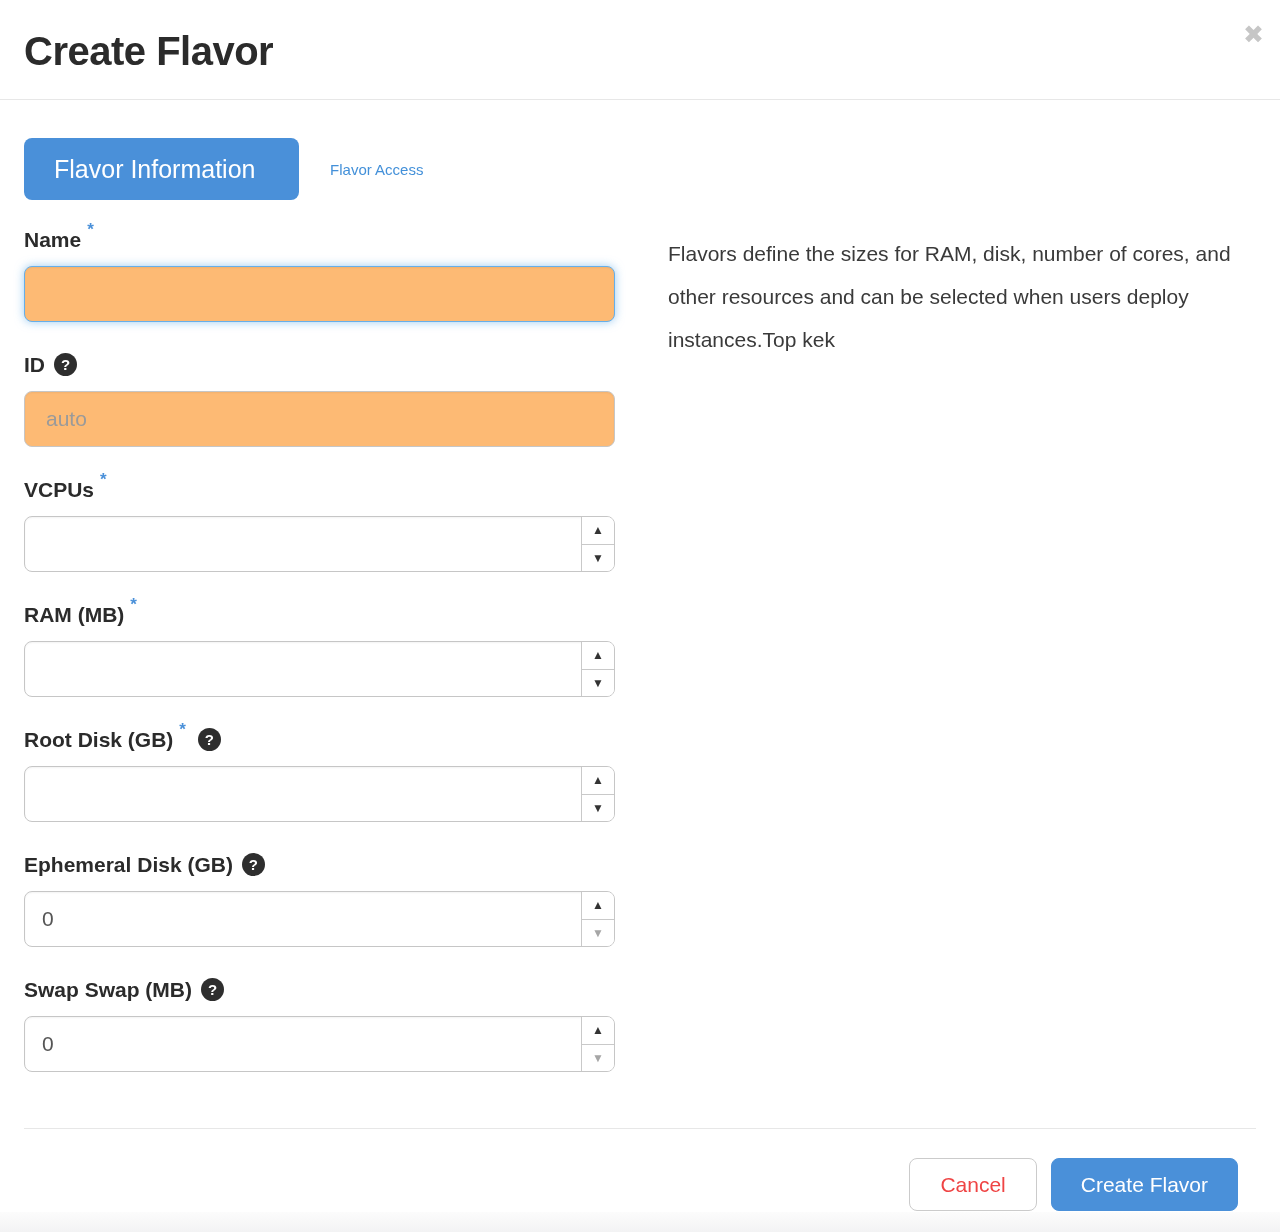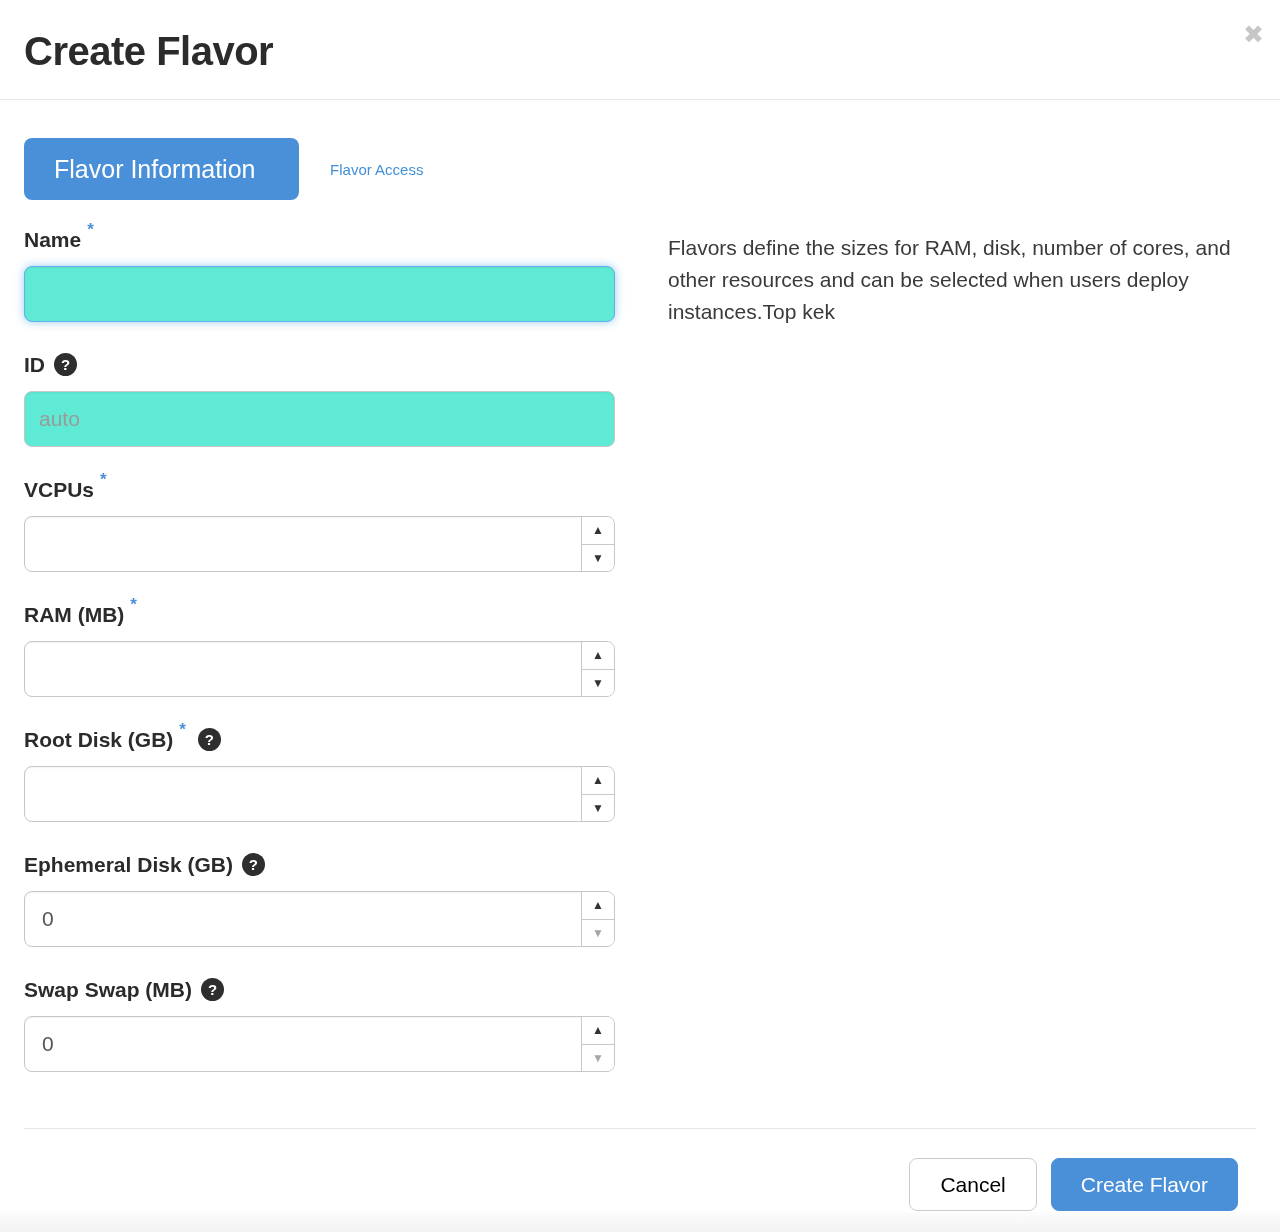--- a/index.html
+++ b/index.html
@@ -18,44 +18,44 @@
   .modal-body { padding:38px 24px 0 24px; }
   .tabs { display:flex; align-items:center; margin-bottom:28px; }
   .tab-active { background:#4a90d9; color:#fff; border-radius:8px; height:62px; padding:0 30px; display:flex; align-items:flex-start; cursor:pointer; }
   .tab-active .tab-inner { display:flex; align-items:center; height:62px; font-size:25px; }
   .tab-req { color:#fff; font-size:17px; font-weight:bold; margin-left:7px; position:relative; top:-10px; }
   .tab-link { color:#4390d9; font-size:15px; margin-left:31px; cursor:pointer; }
 
   .columns { display:flex; }
   .form-col { width:591px; flex:none; }
   .desc-col { flex:1; padding-left:53px; padding-top:4px; }
-  .desc { font-size:21px; color:#3a3a3a; line-height:32px; }
+  .desc { font-size:21px; color:#3a3a3a; line-height:43px; }
 
   
   .form-group { margin-bottom:31px; }
   .field-label { display:flex; font-size:21px; font-weight:bold; color:#2b2b2b; margin-bottom:10px; height:28px; }
   .req { color:#4a90d9; font-size:17px; font-weight:bold; margin-left:6px; position:relative; top:-8px; }
   .help-icon { width:23px; height:23px; border-radius:50%; background:#2e2e2e; color:#fff; font-size:15px; font-weight:bold; display:inline-flex; align-items:center; justify-content:center; margin-left:9px; flex:none; }
   .help-after-req { margin-left:12px; }
 
-  .text-input { width:100%; height:56px; border:1px solid #c6c6c6; border-radius:8px; padding:0 14px; font-size:21px; color:#555; background:#5eead4; box-shadow:inset 0 1px 2px rgba(0,0,0,.05); }
+  .text-input { width:100%; height:56px; border:1px solid #c6c6c6; border-radius:8px; padding:0 21px; font-size:21px; color:#555; background:#fdba74; box-shadow:inset 0 1px 2px rgba(0,0,0,.05); }
   .text-input::placeholder { color:#9a9a9a; }
   .focused { border-color:#66afe9; box-shadow:inset 0 1px 2px rgba(0,0,0,.05), 0 0 10px rgba(102,175,233,.65); }
 
   .number-field { display:flex; height:56px; border:1px solid #c6c6c6; border-radius:8px; background:#fff; overflow:hidden; box-shadow:inset 0 1px 2px rgba(0,0,0,.05); }
   .number-field input { flex:1; min-width:0; border:none; outline:none; background:transparent; padding:0 17px; font-size:21px; color:#555; }
   .spinner { width:33px; flex:none; display:flex; flex-direction:column; border-left:1px solid #c9c9c9; }
   .spin-btn { flex:1; display:flex; align-items:center; justify-content:center; background:#fff; color:#333; font-size:12px; cursor:pointer; user-select:none; }
   .spin-btn.up { border-bottom:1px solid #c9c9c9; }
   .spin-btn.disabled { color:#a6a6a6; }
 
   
   .modal-footer { margin-top:25px; border-top:1px solid #e7e7e7; padding:29px 18px 0 18px; display:flex; justify-content:flex-end; gap:14px; }
   .btn { height:53px; border-radius:8px; font-size:21px; display:inline-flex; align-items:center; justify-content:center; cursor:pointer; }
-  .btn-cancel { background:#fff; border:1px solid #cbcbcb; color:#000000; padding:0 30px; }
+  .btn-cancel { background:#fff; border:1px solid #cbcbcb; color:#ef4444; padding:0 30px; }
   .btn-primary { background:#4a90d9; border:1px solid #4a90d9; color:#fff; padding:0 29px; }
 </style>
 </head>
 <body>
 
 <div class="modal">
 
   <div class="modal-header">
     <div class="modal-title">Create Flavor</div>
     <div class="close-btn">✖</div>

